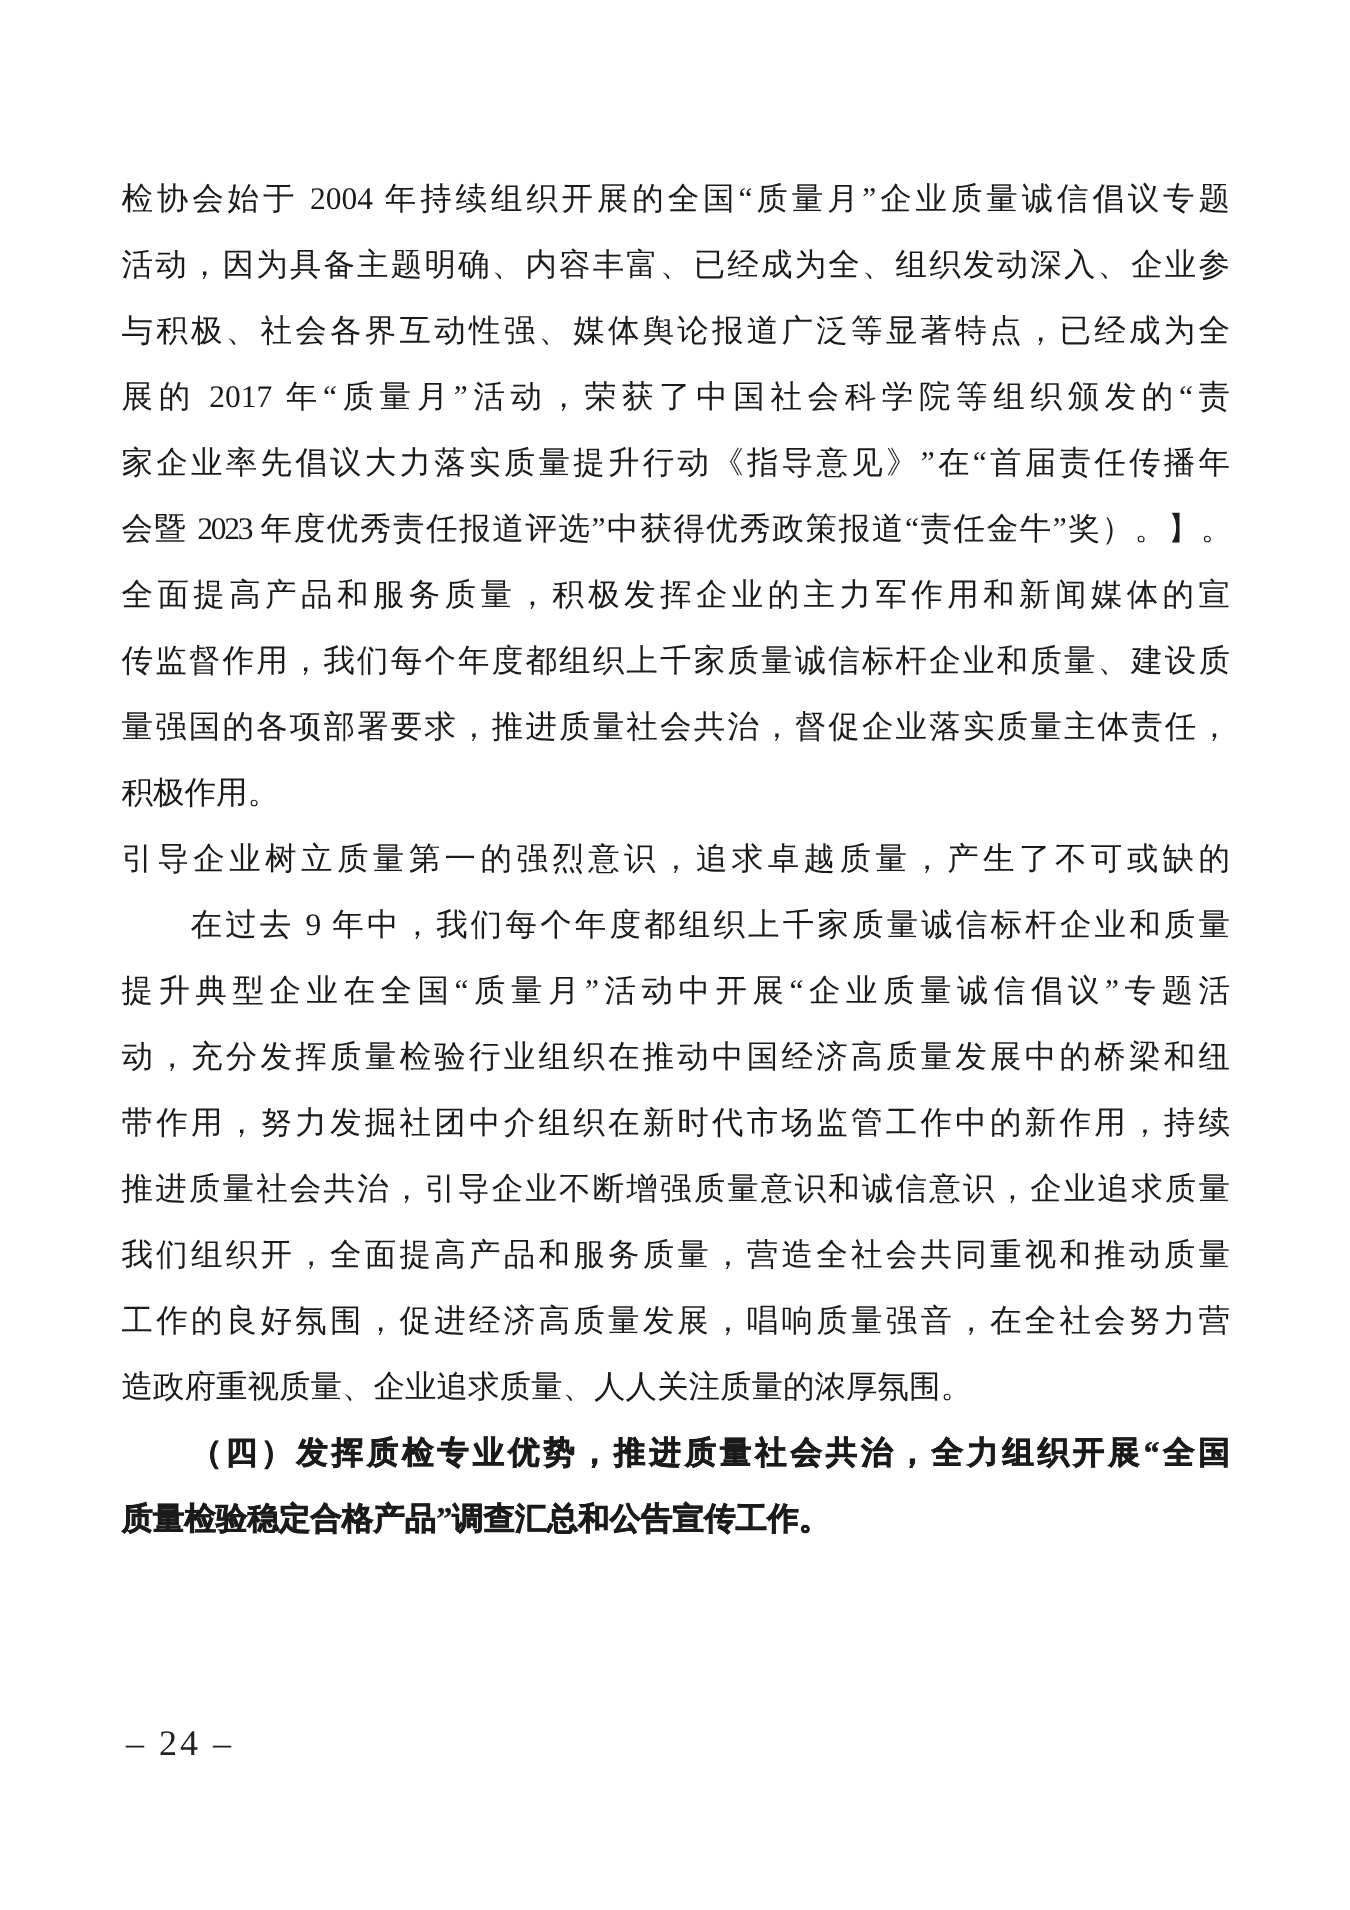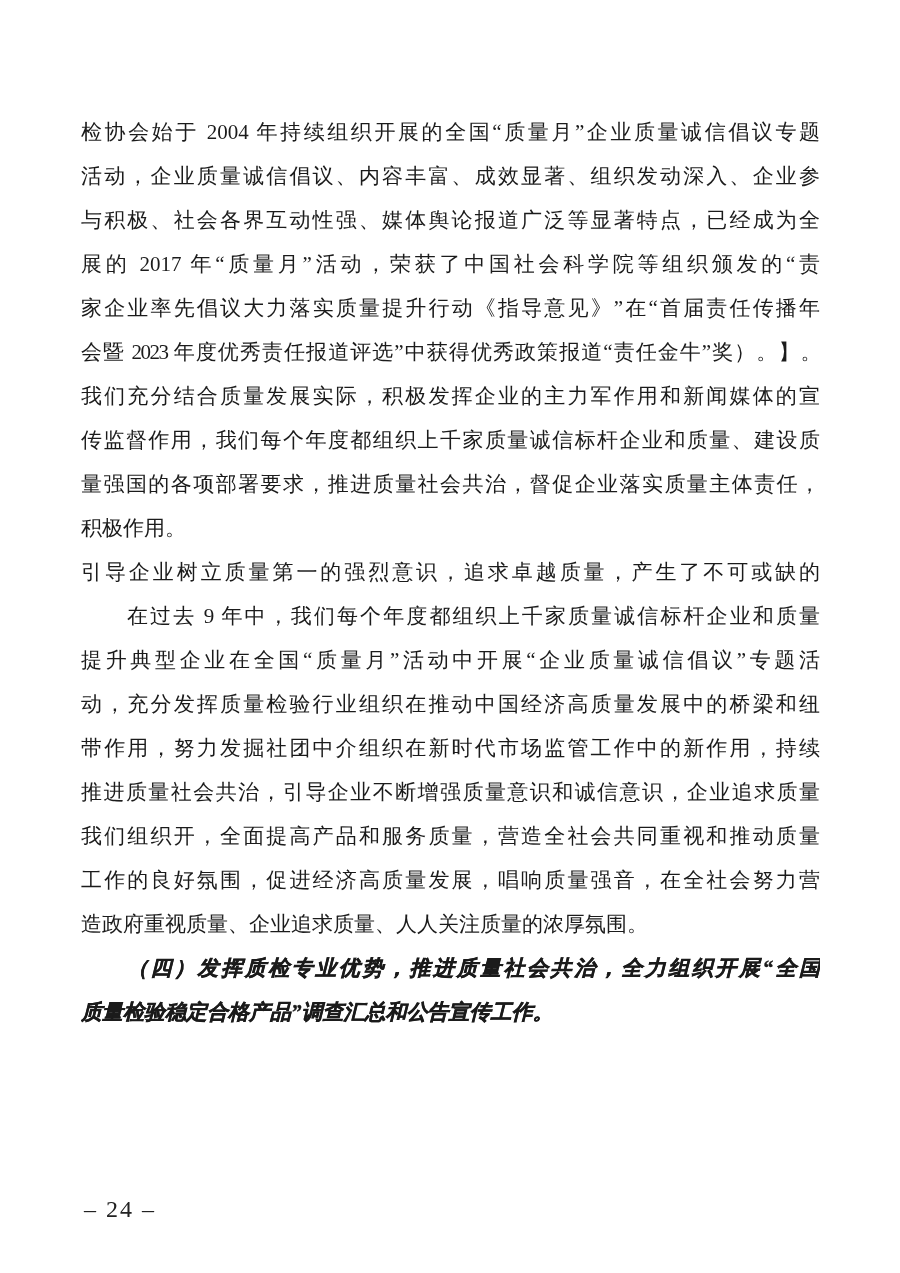--- a/index.html
+++ b/index.html
@@ -32,48 +32,46 @@
     white-space: nowrap;
   }
   .line.end {
     text-align-last: left;
   }
   .line.indent {
     text-indent: 46px;
   }
   .line.bold {
     font-weight: bold;
-    font-style: italic;
     -webkit-text-stroke: 0.4px #1b1b1b;
   }
   .line.tight {
     letter-spacing: -1.5px;
   }
   .page-num {
     position: absolute;
     left: 84px;
     top: 1148px;
     font-size: 24px;
     line-height: 30px;
     letter-spacing: 2px;
     color: #222222;
-    margin-top: 46px;
   }
 </style>
 </head>
 <body>
 
 <div class="doc-body">
   <div class="line">检协会始于 2004 年持续组织开展的全国“质量月”企业质量诚信倡议专题</div>
-  <div class="line">活动，企业质量诚信倡议、内容丰富、成效显著、组织发动深入、企业参</div>
+  <div class="line">活动，因为具备主题明确、内容丰富、已经成为全、组织发动深入、企业参</div>
   <div class="line">与积极、社会各界互动性强、媒体舆论报道广泛等显著特点，已经成为全</div>
   <div class="line">展的 2017 年“质量月”活动，荣获了中国社会科学院等组织颁发的“责</div>
   <div class="line">家企业率先倡议大力落实质量提升行动《指导意见》”在“首届责任传播年</div>
   <div class="line tight">会暨 2023 年度优秀责任报道评选”中获得优秀政策报道“责任金牛”奖）。】。</div>
-  <div class="line">我们充分结合质量发展实际，积极发挥企业的主力军作用和新闻媒体的宣</div>
+  <div class="line">全面提高产品和服务质量，积极发挥企业的主力军作用和新闻媒体的宣</div>
   <div class="line">传监督作用，我们每个年度都组织上千家质量诚信标杆企业和质量、建设质</div>
   <div class="line">量强国的各项部署要求，推进质量社会共治，督促企业落实质量主体责任，</div>
   <div class="line end">积极作用。</div>
   <div class="line">引导企业树立质量第一的强烈意识，追求卓越质量，产生了不可或缺的</div>
   <div class="line indent">在过去 9 年中，我们每个年度都组织上千家质量诚信标杆企业和质量</div>
   <div class="line">提升典型企业在全国“质量月”活动中开展“企业质量诚信倡议”专题活</div>
   <div class="line">动，充分发挥质量检验行业组织在推动中国经济高质量发展中的桥梁和纽</div>
   <div class="line">带作用，努力发掘社团中介组织在新时代市场监管工作中的新作用，持续</div>
   <div class="line">推进质量社会共治，引导企业不断增强质量意识和诚信意识，企业追求质量</div>
   <div class="line">我们组织开，全面提高产品和服务质量，营造全社会共同重视和推动质量</div>

